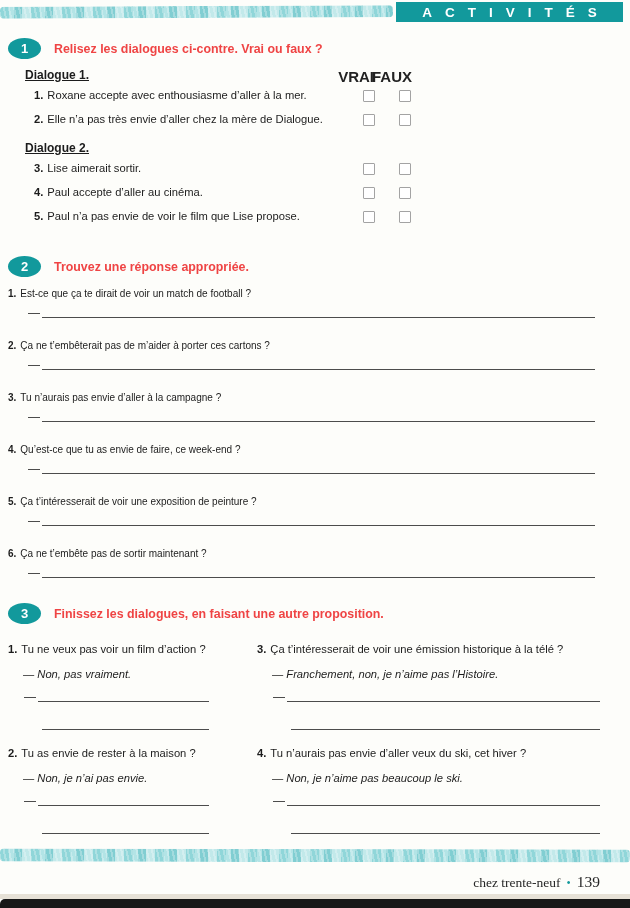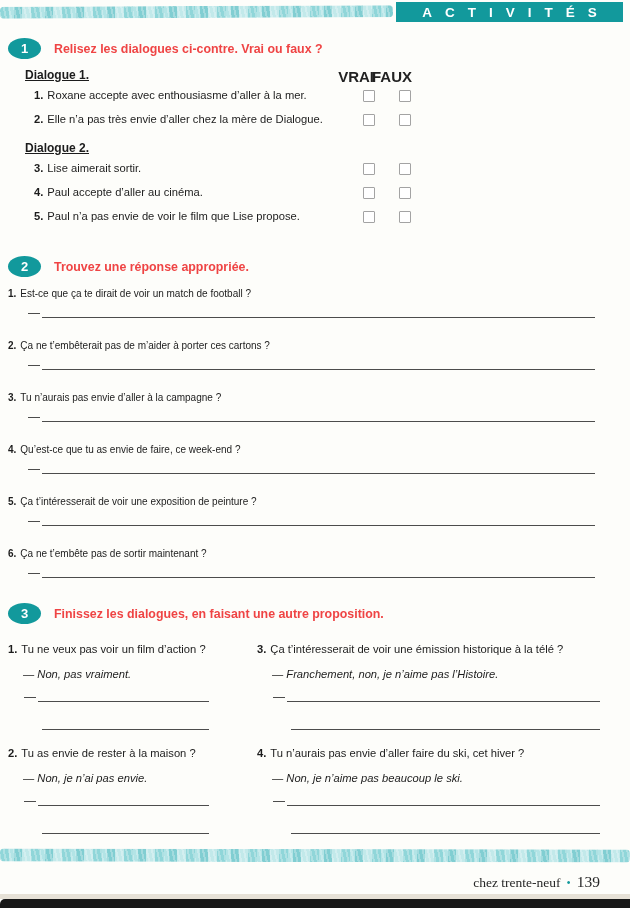--- a/index.html
+++ b/index.html
@@ -223,21 +223,21 @@
         <div class="line-row first">
             <span class="dash">—</span>
             <span class="rule"></span>
           </div>
         <div class="line-row second">
             <span class="rule"></span>
           </div>
       </div>
 
       <div class="ex3-item col-right pos-r2">
-        <div class="q-row"><b class="num">4.</b><span>Tu n’aurais pas envie d’aller faire du ski, cet hiver ?</span></div>
+        <div class="q-row"><b class="num">4.</b><span>Tu n’aurais pas envie d’aller veux du ski, cet hiver ?</span></div>
         <div class="ans-text">— Non, je n’aime pas beaucoup le ski.</div>
         <div class="line-row first">
             <span class="dash">—</span>
             <span class="rule"></span>
           </div>
         <div class="line-row second">
             <span class="rule"></span>
           </div>
       </div>
 

